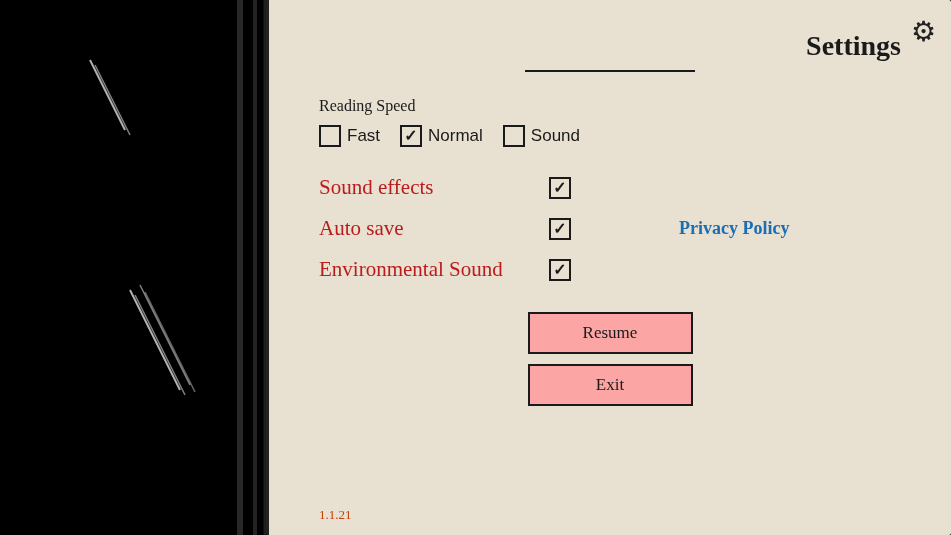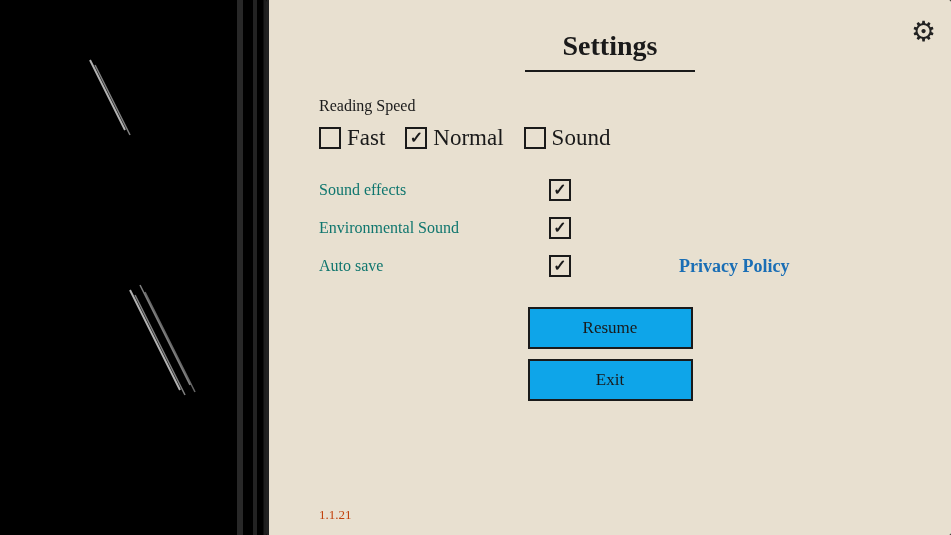--- a/index.html
+++ b/index.html
@@ -62,21 +62,21 @@
     }
 
     .gear-icon {
       font-size: 28px;
       color: #222;
       cursor: pointer;
     }
 
     
     .settings-title {
-      text-align: center;
+      text-align: right;
       font-size: 28px;
       font-weight: bold;
       color: #1a1a1a;
       margin-bottom: 8px;
       font-family: 'Georgia', serif;
     }
 
     .title-underline {
       width: 170px;
       height: 2px;
@@ -119,23 +119,23 @@
 
     .checkbox-box.checked::after {
       content: '✓';
       font-size: 16px;
       color: #1a1a1a;
       font-weight: bold;
       line-height: 1;
     }
 
     .checkbox-label {
-      font-size: 23px;
-      color: #1a1a1a;
-      font-family: Liberation Serif, serif;
+      font-size: 17px;
+      color: #1a1a1a;
+      font-family: Liberation Sans, sans-serif;
     }
 
     
     .privacy-policy {
       color: #1a6eb5;
       font-size: 18px;
       font-weight: bold;
       font-family: 'Georgia', serif;
       cursor: pointer;
       margin-left: 20px;
@@ -146,21 +146,21 @@
       display: flex;
       flex-direction: column;
       align-items: center;
       gap: 10px;
       margin-top: 30px;
     }
 
     .action-button {
       width: 165px;
       height: 42px;
-      background: #0ea5e9;
+      background: #fca5a5;
       border: 2px solid #1a1a1a;
       font-size: 17px;
       font-family: 'Georgia', serif;
       color: #1a1a1a;
       cursor: pointer;
       display: flex;
       align-items: center;
       justify-content: center;
     }
 
@@ -181,22 +181,22 @@
 
     .row-main {
       display: flex;
       align-items: center;
       justify-content: flex-start;
       gap: 0;
       width: 340px;
     }
 
     .row-label {
-      font-size: 16px;
-      color: #0f766e;
+      font-size: 21px;
+      color: #b91c1c;
       font-family: 'Georgia', serif;
       width: 230px;
     }
   </style>
 </head>
 <body>
 
 <div class="screen">
 
   <div class="left-panel">
@@ -246,33 +246,33 @@
 
       <div style="display:flex; align-items:center; margin-bottom:16px;">
         <div class="row-main">
           <span class="row-label">Sound effects</span>
           <div class="checkbox-box checked"></div>
         </div>
       </div>
 
       <div style="display:flex; align-items:center; margin-bottom:16px;">
         <div class="row-main">
-          <span class="row-label">Environmental Sound</span>
-          <div class="checkbox-box checked"></div>
-        </div>
-      </div>
-
-      <div style="display:flex; align-items:center; margin-bottom:16px;">
-        <div class="row-main">
           <span class="row-label">Auto save</span>
           <div class="checkbox-box checked"></div>
         </div>
         <span class="privacy-policy">Privacy Policy</span>
       </div>
 
+      <div style="display:flex; align-items:center; margin-bottom:16px;">
+        <div class="row-main">
+          <span class="row-label">Environmental Sound</span>
+          <div class="checkbox-box checked"></div>
+        </div>
+      </div>
+
     </div>
 
     <div class="buttons-section">
       <button class="action-button">Resume</button>
       <button class="action-button">Exit</button>
     </div>
 
     <div class="version-label">1.1.21</div>
 
   </div>

